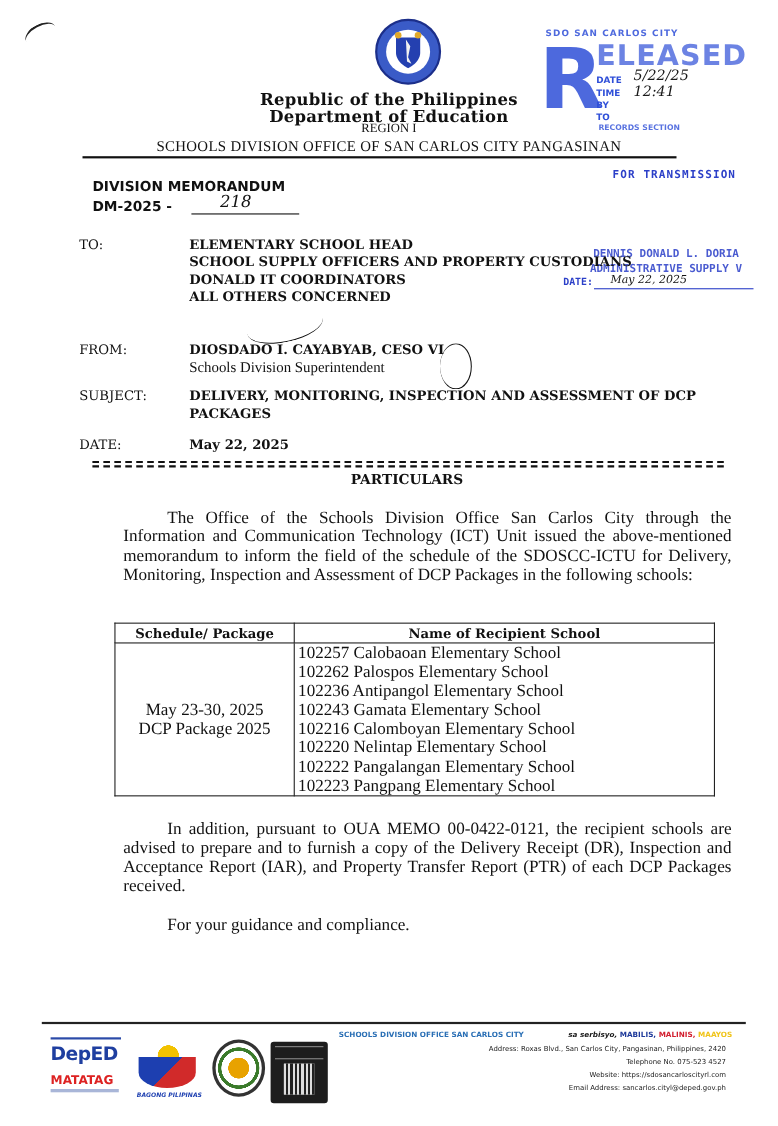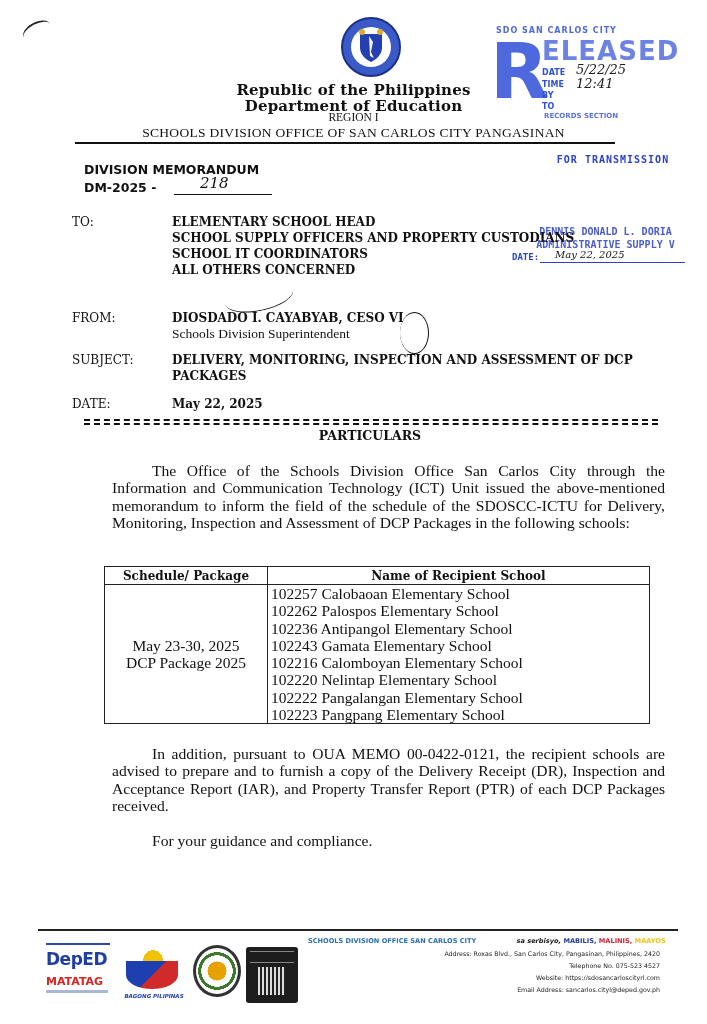--- a/index.html
+++ b/index.html
@@ -125,21 +125,21 @@
   <div>ADMINISTRATIVE SUPPLY V</div>
 </div>
 <div class="abs officer-date">DATE:</div>
 <div class="abs officer-date-hand">May 22, 2025</div>
 <div class="abs officer-date-line"></div>
 
 <div class="abs lbl" style="top:215px">TO:</div>
 <div class="abs val" style="top:214px">
   <div>ELEMENTARY SCHOOL HEAD</div>
   <div>SCHOOL SUPPLY OFFICERS AND PROPERTY CUSTODIANS</div>
-  <div>SCHOOL IT COORDINATORS</div>
+  <div>DONALD IT COORDINATORS</div>
   <div>ALL OTHERS CONCERNED</div>
 </div>
 
 <div class="abs sig"></div>
 <div class="abs sig2"></div>
 <div class="abs lbl" style="top:311px">FROM:</div>
 <div class="abs val" style="top:310px">DIOSDADO I. CAYABYAB, CESO VI</div>
 <div class="abs val plain" style="top:326px">Schools Division Superintendent</div>
 
 <div class="abs lbl" style="top:353px">SUBJECT:</div>

